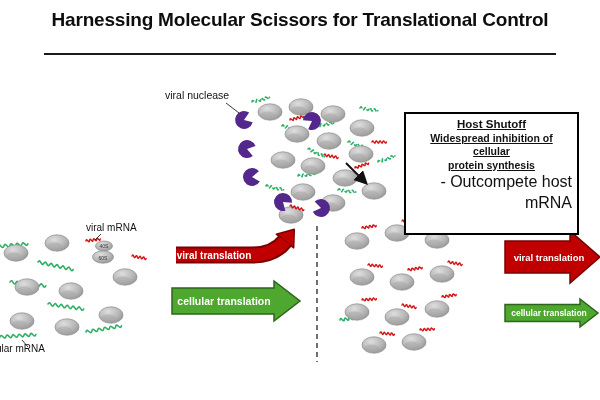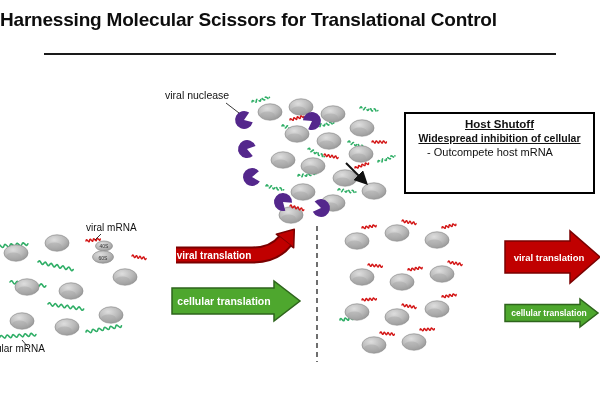--- a/index.html
+++ b/index.html
@@ -1,27 +1,27 @@
 <!DOCTYPE html>
 <html><head>
 <meta charset="utf-8">
 <style>
   html,body{margin:0;padding:0;background:#fff;}
   .stage{position:relative;width:600px;height:400px;background:#fff;overflow:hidden;
          font-family:"Liberation Sans",sans-serif;color:#111;}
-  .fig-title{position:absolute;top:9px;left:0;width:100%;
+  .fig-title{position:absolute;top:9px;left:0;width:100%;text-align:center;
              font-size:19px;font-weight:700;letter-spacing:-0.2px;color:#0d0d0d;}
   .title-underline{position:absolute;top:53px;left:44px;width:512px;height:2px;background:#1a1a1a;}
   .stage svg{position:absolute;top:0;left:0;}
-  .shutoff-box{position:absolute;left:404px;top:112px;width:191px;min-height:82px;
+  .shutoff-box{position:absolute;left:404px;top:112px;width:175px;min-height:82px;
                box-sizing:border-box;border:2px solid #000;background:#fff;
                padding:3px 5px 20px 5px;text-align:center;line-height:1.28;}
   .shutoff-heading{font-size:11.5px;font-weight:700;text-decoration:underline;}
   .shutoff-sub{font-size:10.5px;font-weight:700;text-decoration:underline;}
-  .shutoff-bullet{font-size:11px;text-align:left;padding-left:16px;}
+  .shutoff-bullet{font-size:16px;text-align:right;padding-left:16px;}
   .lbl{font-family:"Liberation Sans",sans-serif;font-size:10px;fill:#111;}
   .lbl-nuc{font-size:10.5px;}
   .lbl-sub{font-size:5px;fill:#333;}
   .arrow-text{font-family:"Liberation Sans",sans-serif;font-weight:700;fill:#fff;}
   .mg{stroke:#2fae66;stroke-width:1.6;fill:none;stroke-linecap:round;}
   .mgd{stroke-dasharray:3 2.6;}
   .mr{stroke:#d31515;stroke-width:1.4;fill:none;stroke-linecap:round;}
   .pacfill{fill:#54278c;}
   .ptr{stroke:#222;stroke-width:0.9;}
 </style>
@@ -178,16 +178,17 @@
       <text x="549" y="261" text-anchor="middle" class="arrow-text" font-size="9.5">viral translation</text>
 
       <polygon points="505,304.5 580,304.5 580,299 598,313 580,327 580,321.5 505,321.5" fill="#4ea72e" stroke="#2e641c" stroke-width="1.5"></polygon>
       <text x="549" y="316" text-anchor="middle" class="arrow-text" font-size="8.5">cellular translation</text>
     </g>
   </svg>
 
   <div class="shutoff-box">
     <div class="shutoff-heading">Host Shutoff</div>
     <div class="shutoff-sub">Widespread inhibition of cellular</div>
+    <div class="shutoff-sub">protein synthesis</div>
     <div class="shutoff-bullet">- Outcompete host mRNA</div>
   </div>
 
 </div>
 
 </body></html>

